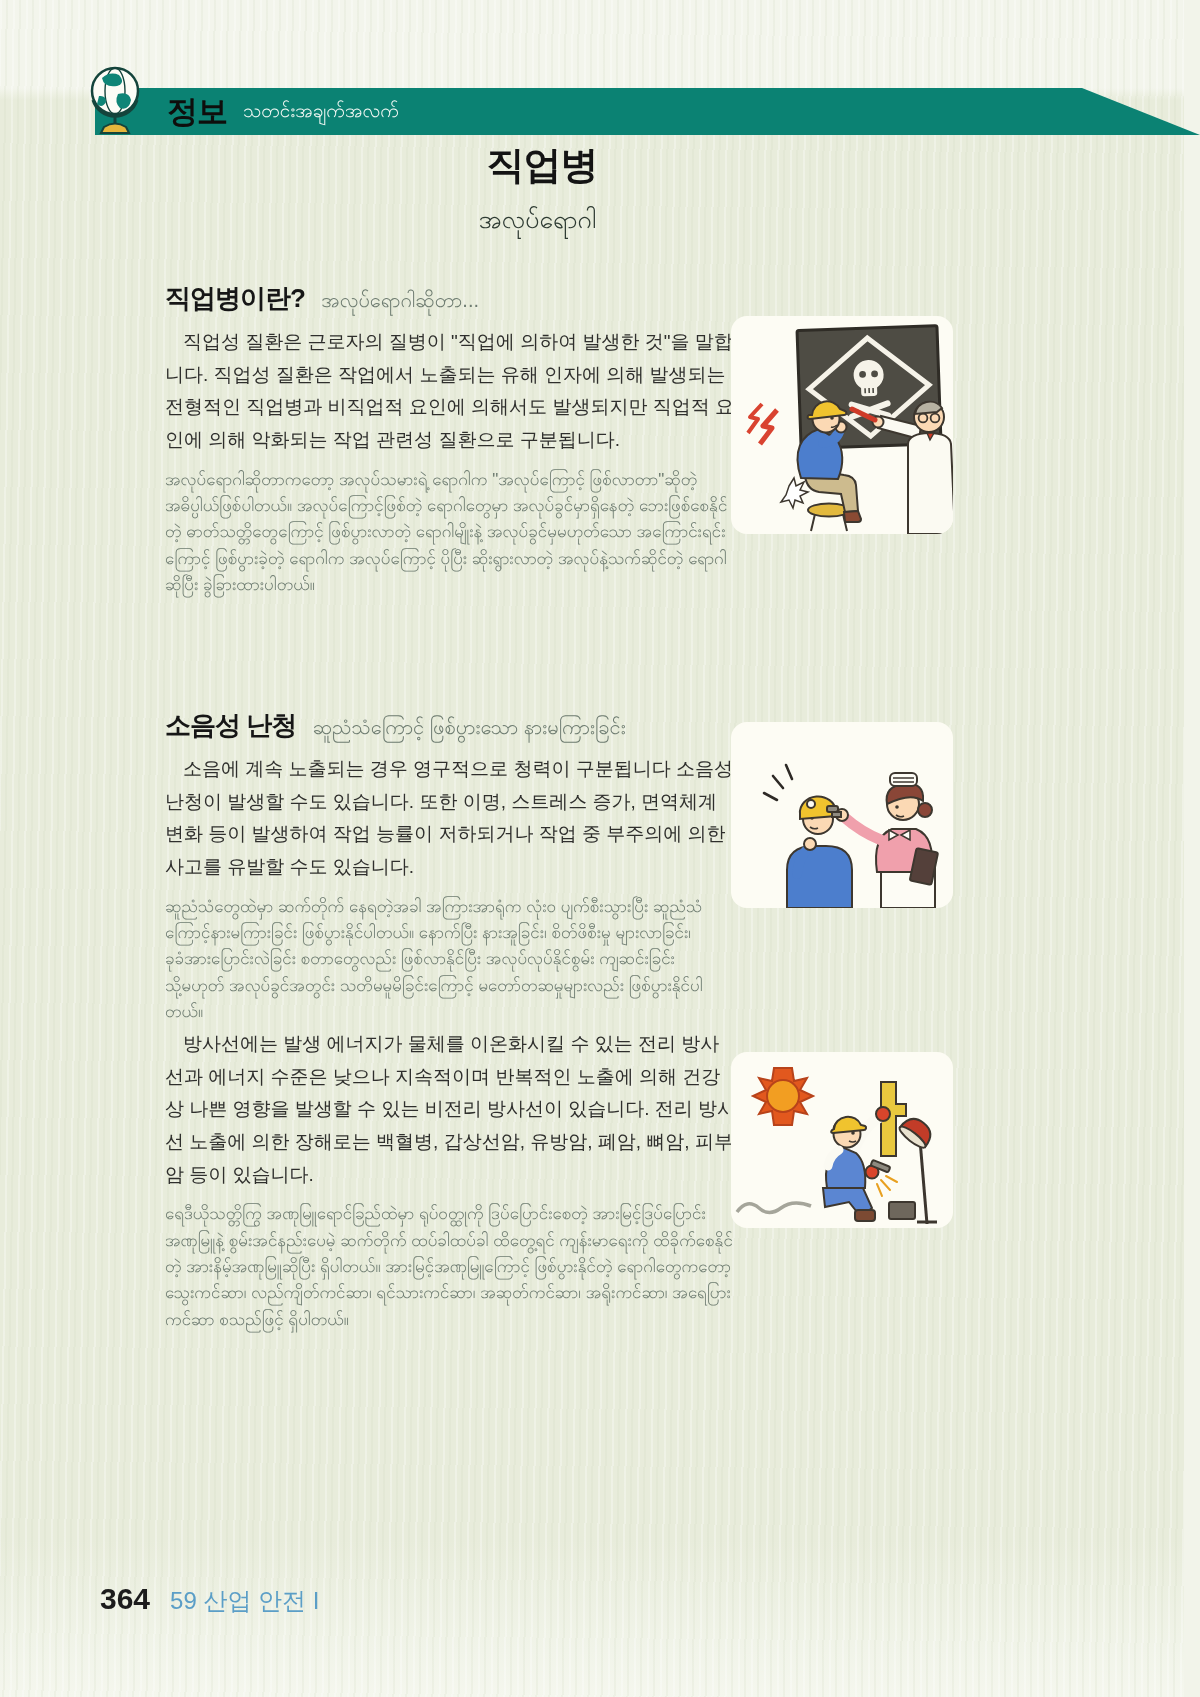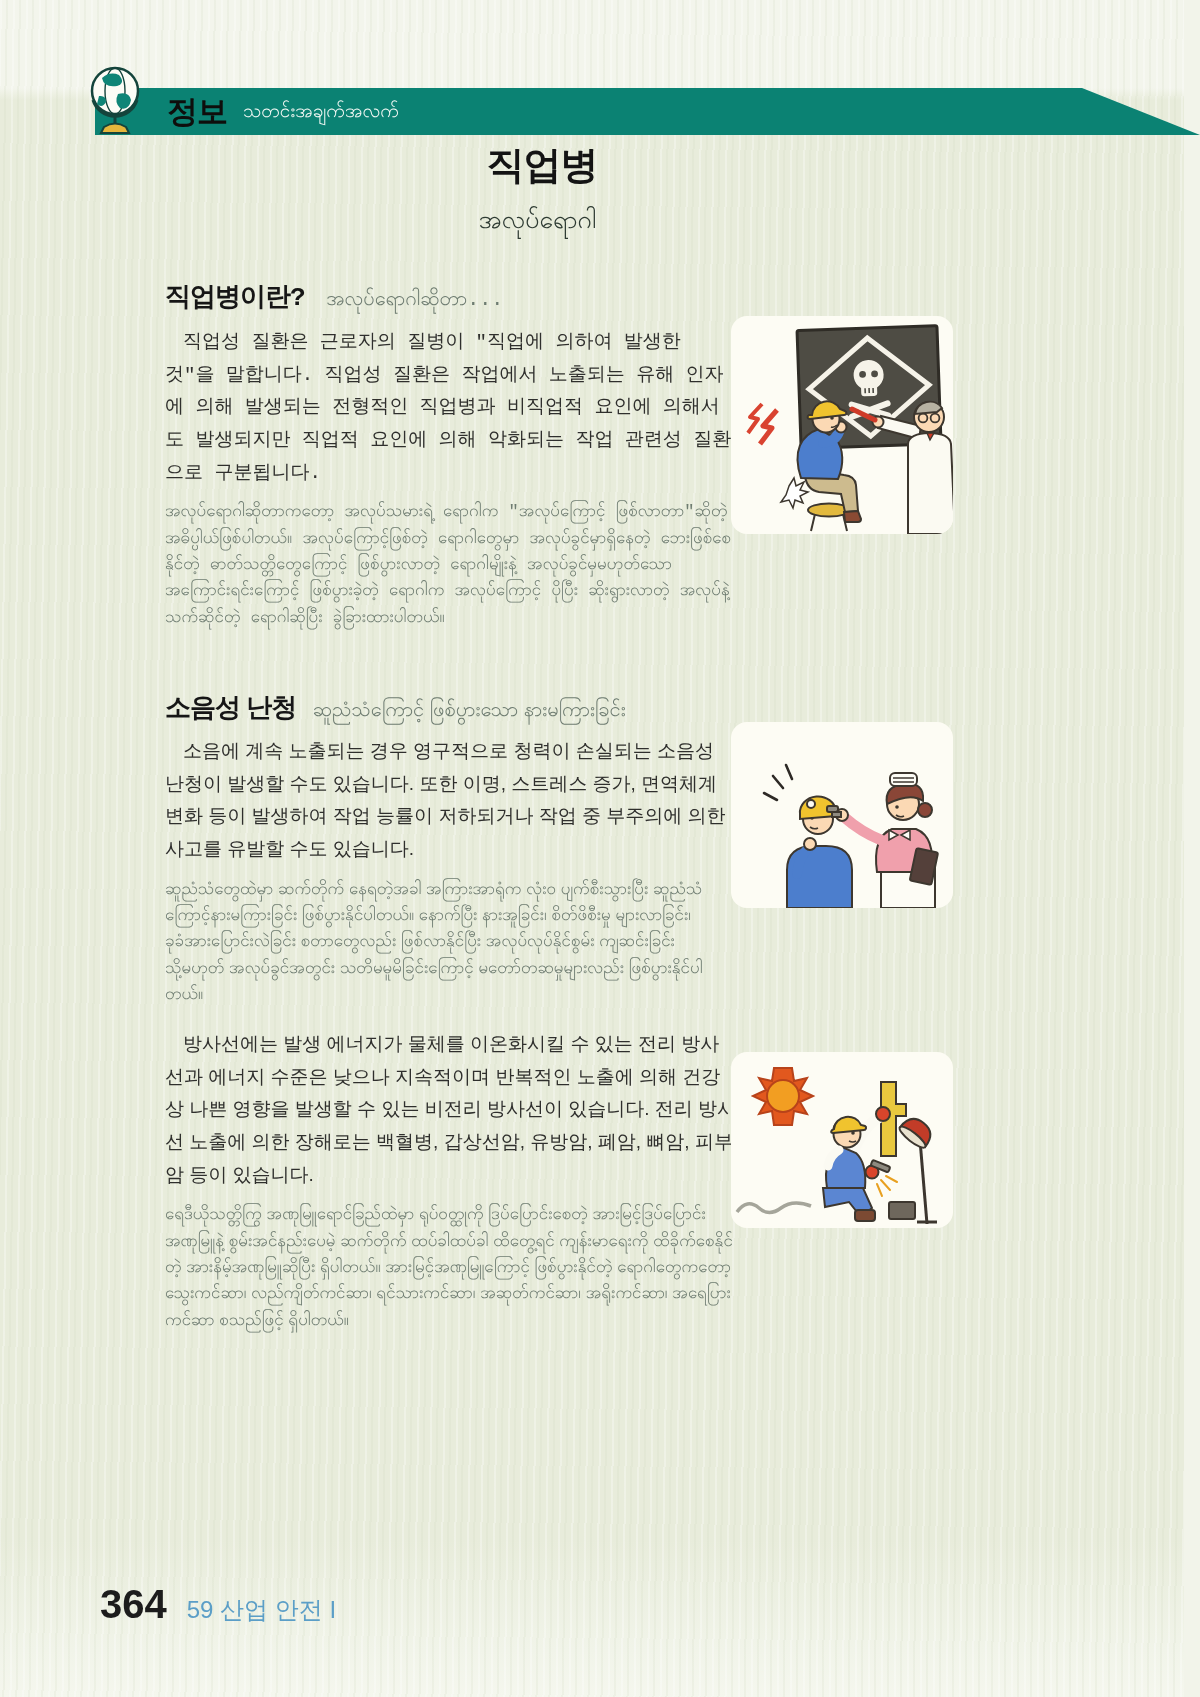--- a/index.html
+++ b/index.html
@@ -23,36 +23,36 @@
     clip-path:polygon(0 0,calc(100% - 118px) 0,100% 100%,0 100%);
     display:flex;align-items:center;padding-left:72px;box-sizing:border-box;gap:16px;
   }
   .banner-ko{font-size:31px;font-weight:800;color:#0e0e0c;letter-spacing:-1px;}
   .banner-my{font-size:19px;color:#f4f9f5;}
   .globe{position:absolute;left:88px;top:64px;}
   .title-wrap{position:absolute;left:0;top:140px;width:1075px;text-align:center;}
   .title-ko{font-size:38px;font-weight:800;color:#141414;letter-spacing:-1px;padding-left:9px;}
   .title-my{margin-top:12px;font-size:25px;color:#2e3b33;}
   .section{position:absolute;left:165px;width:572px;overflow:hidden;}
-  .sec1{top:281px;max-height:392px;font-family:Liberation Mono, monospace;}
-  .sec2{top:690px;max-height:334px;}
+  .sec1{top:281px;max-height:392px;}
+  .sec2{top:708px;max-height:334px;}
   .sec3{top:1018px;max-height:446px;}
   .sec-head{line-height:1.35;}
   .sec-head .hko{font-size:26px;font-weight:800;color:#161616;letter-spacing:-1px;}
   .sec-head .hmy{font-size:20px;color:#6e7c71;margin-left:12px;}
   .body-ko{margin-top:10px;font-size:19px;line-height:1.72;color:#2f2f2d;text-indent:18px;}
   .body-my{margin-top:10px;font-size:17px;line-height:1.55;color:#6e7c71;}
   .card{
     position:absolute;width:222px;background:#fdfcf4;border-radius:16px;overflow:hidden;
   }
   .card1{left:731px;top:316px;height:218px;}
   .card2{left:731px;top:722px;height:186px;}
   .card3{left:731px;top:1052px;height:176px;}
   .footer{position:absolute;left:100px;top:1582px;display:flex;align-items:baseline;gap:20px;}
-  .page-num{font-size:40px;font-weight:800;color:#1c1c1c;}
+  .page-num{font-size:30px;font-weight:800;color:#1c1c1c;}
   .chapter{font-size:24px;color:#5b9ec7;}
   svg{display:block;}
 </style>
 </head>
 <body>
 
 <div class="page">
   <div class="edge-right"></div>
 
   <div class="banner">
@@ -133,21 +133,21 @@
         <path d="M58 170 l5 -8 l2 8 l8 -4 l-4 8 l8 2 l-8 4 l3 7 l-8 -3 l-2 8 l-4 -8 l-8 2 l5 -7 z" fill="#ffffff" stroke-width="1.5"></path>
       </g>
     </svg>
   </div>
 
   <div class="section sec2">
     <div class="sec-head">
       <span class="hko">소음성 난청</span>
       <span class="hmy">ဆူညံသံကြောင့် ဖြစ်ပွားသော နားမကြားခြင်း</span>
     </div>
-    <div class="body-ko">소음에 계속 노출되는 경우 영구적으로 청력이 손실되는 소음성 난청이 발생할 수도 있습니다. 또한 이명, 스트레스 증가, 면역체계 변화 등이 발생하여 작업 능률이 저하되거나 작업 중 부주의에 의한 사고를 유발할 수도 있습니다.</div>
+    <div class="body-ko">소음에 계속 노출되는 경우 영구적으로 청력이 구분됩니다 소음성 난청이 발생할 수도 있습니다. 또한 이명, 스트레스 증가, 면역체계 변화 등이 발생하여 작업 능률이 저하되거나 작업 중 부주의에 의한 사고를 유발할 수도 있습니다.</div>
     <div class="body-my">ဆူညံသံတွေထဲမှာ ဆက်တိုက် နေရတဲ့အခါ အကြားအာရုံက လုံးဝ ပျက်စီးသွားပြီး ဆူညံသံကြောင့်နားမကြားခြင်း ဖြစ်ပွားနိုင်ပါတယ်။ နောက်ပြီး နားအူခြင်း၊ စိတ်ဖိစီးမှု များလာခြင်း၊ ခုခံအားပြောင်းလဲခြင်း စတာတွေလည်း ဖြစ်လာနိုင်ပြီး အလုပ်လုပ်နိုင်စွမ်း ကျဆင်းခြင်း သို့မဟုတ် အလုပ်ခွင်အတွင်း သတိမမူမိခြင်းကြောင့် မတော်တဆမှုများလည်း ဖြစ်ပွားနိုင်ပါတယ်။</div>
   </div>
 
   <div class="card card2">
     <svg width="222" height="186" viewBox="0 0 222 186">
       <g stroke="#2e2a26" stroke-width="2.6" stroke-linecap="round">
         <line x1="52" y1="66" x2="42" y2="54"></line>
         <line x1="46" y1="78" x2="33" y2="71"></line>
         <line x1="61" y1="57" x2="55" y2="43"></line>
       </g>

